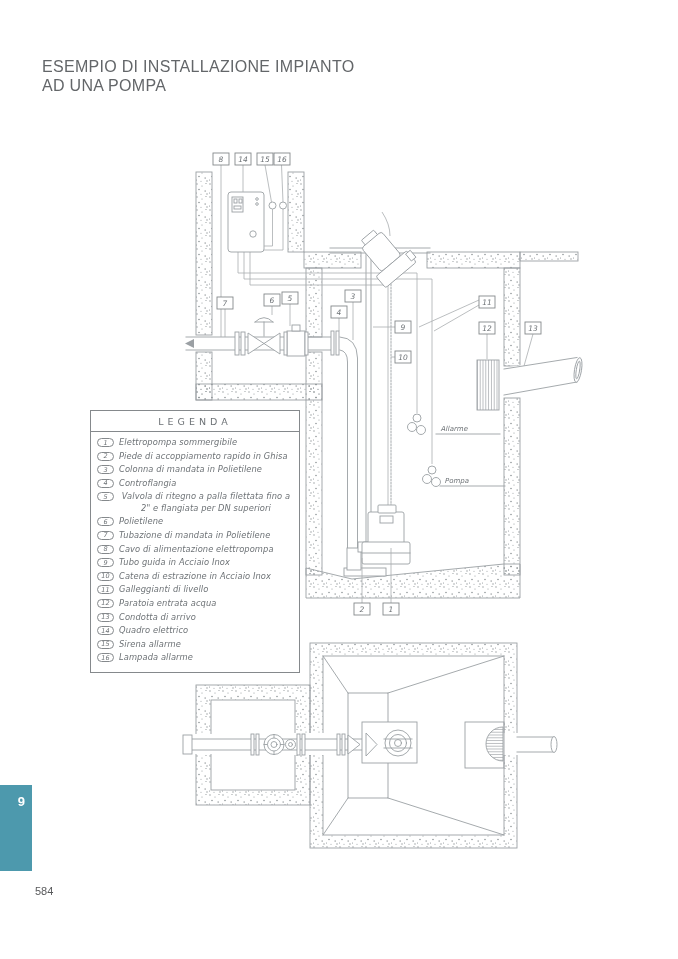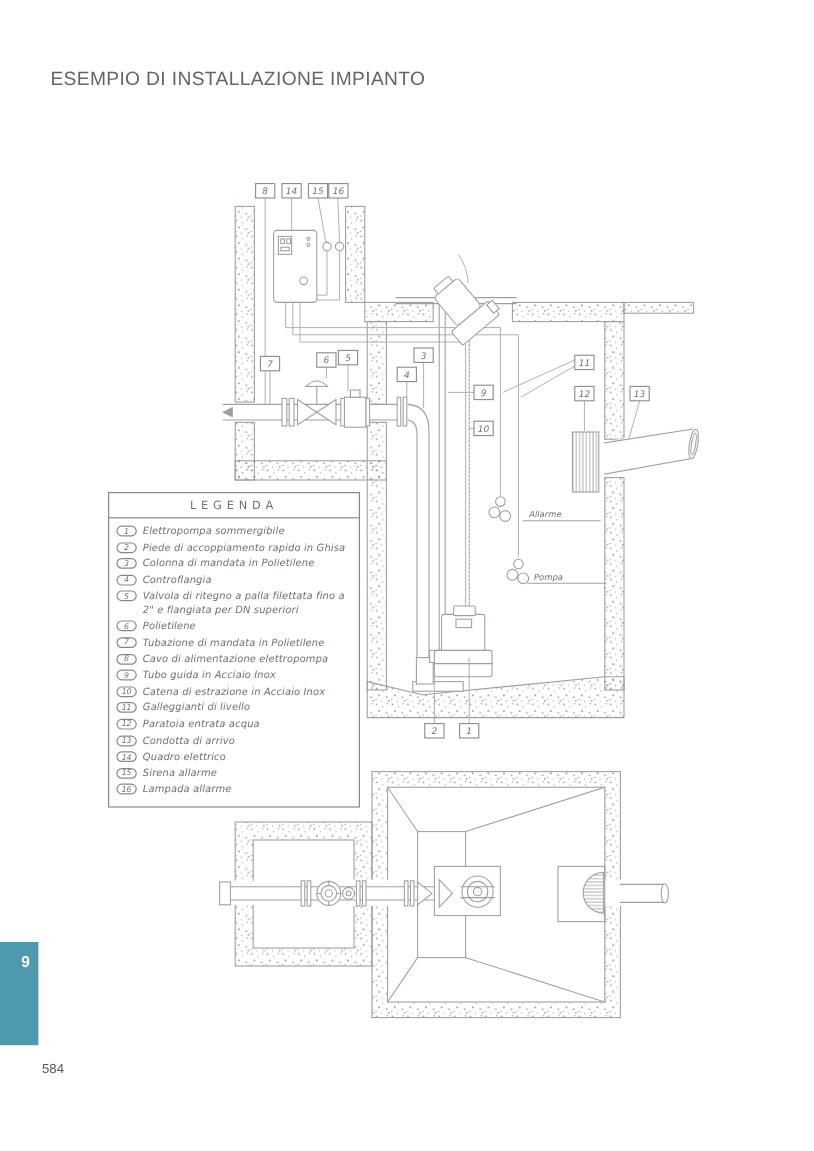--- a/index.html
+++ b/index.html
@@ -27,29 +27,30 @@
           border:1px solid #85898c;box-sizing:border-box;background:#fff;}
   .lg-title{height:20px;border-bottom:1px solid #85898c;display:flex;align-items:center;
           justify-content:center;font:9.5px "DejaVu Sans",sans-serif;letter-spacing:4px;
           color:#6d7276;text-align:right;}
   .lg-items{padding:5px 6px 4px 6px;}
   .lg-row{display:flex;align-items:flex-start;margin-bottom:2.2px;}
   .lg-badge{flex:0 0 auto;width:17px;height:9px;border:1px solid #85898c;border-radius:5px;
           font:italic 6.5px "DejaVu Sans",sans-serif;color:#6d7276;display:flex;
           align-items:center;justify-content:center;margin:1px 5px 0 0;box-sizing:border-box;}
   .lg-text{font:italic 8.3px "DejaVu Sans",sans-serif;color:#6d7276;line-height:11.4px;
-          letter-spacing:0.1px;max-width:176px;}
+          letter-spacing:0.1px;max-width:176px;text-align:center;}
 </style>
 </head>
 <body>
 
 <div class="page">
 
   <div class="title">
     <div>ESEMPIO DI INSTALLAZIONE IMPIANTO</div>
+    <div>AD UNA POMPA</div>
   </div>
 
   <svg width="678" height="959" viewBox="0 0 678 959">
     <defs>
       <pattern id="speck" width="13" height="13" patternUnits="userSpaceOnUse">
         <circle cx="2" cy="2" r="0.7" fill="#8f9598"></circle>
         <circle cx="7" cy="4" r="0.55" fill="#8f9598"></circle>
         <circle cx="11" cy="1.5" r="0.6" fill="#8f9598"></circle>
         <circle cx="4" cy="7.5" r="0.8" fill="#8f9598"></circle>
         <rect x="9.5" y="8.5" width="1.4" height="1.1" fill="#8f9598"></rect>

